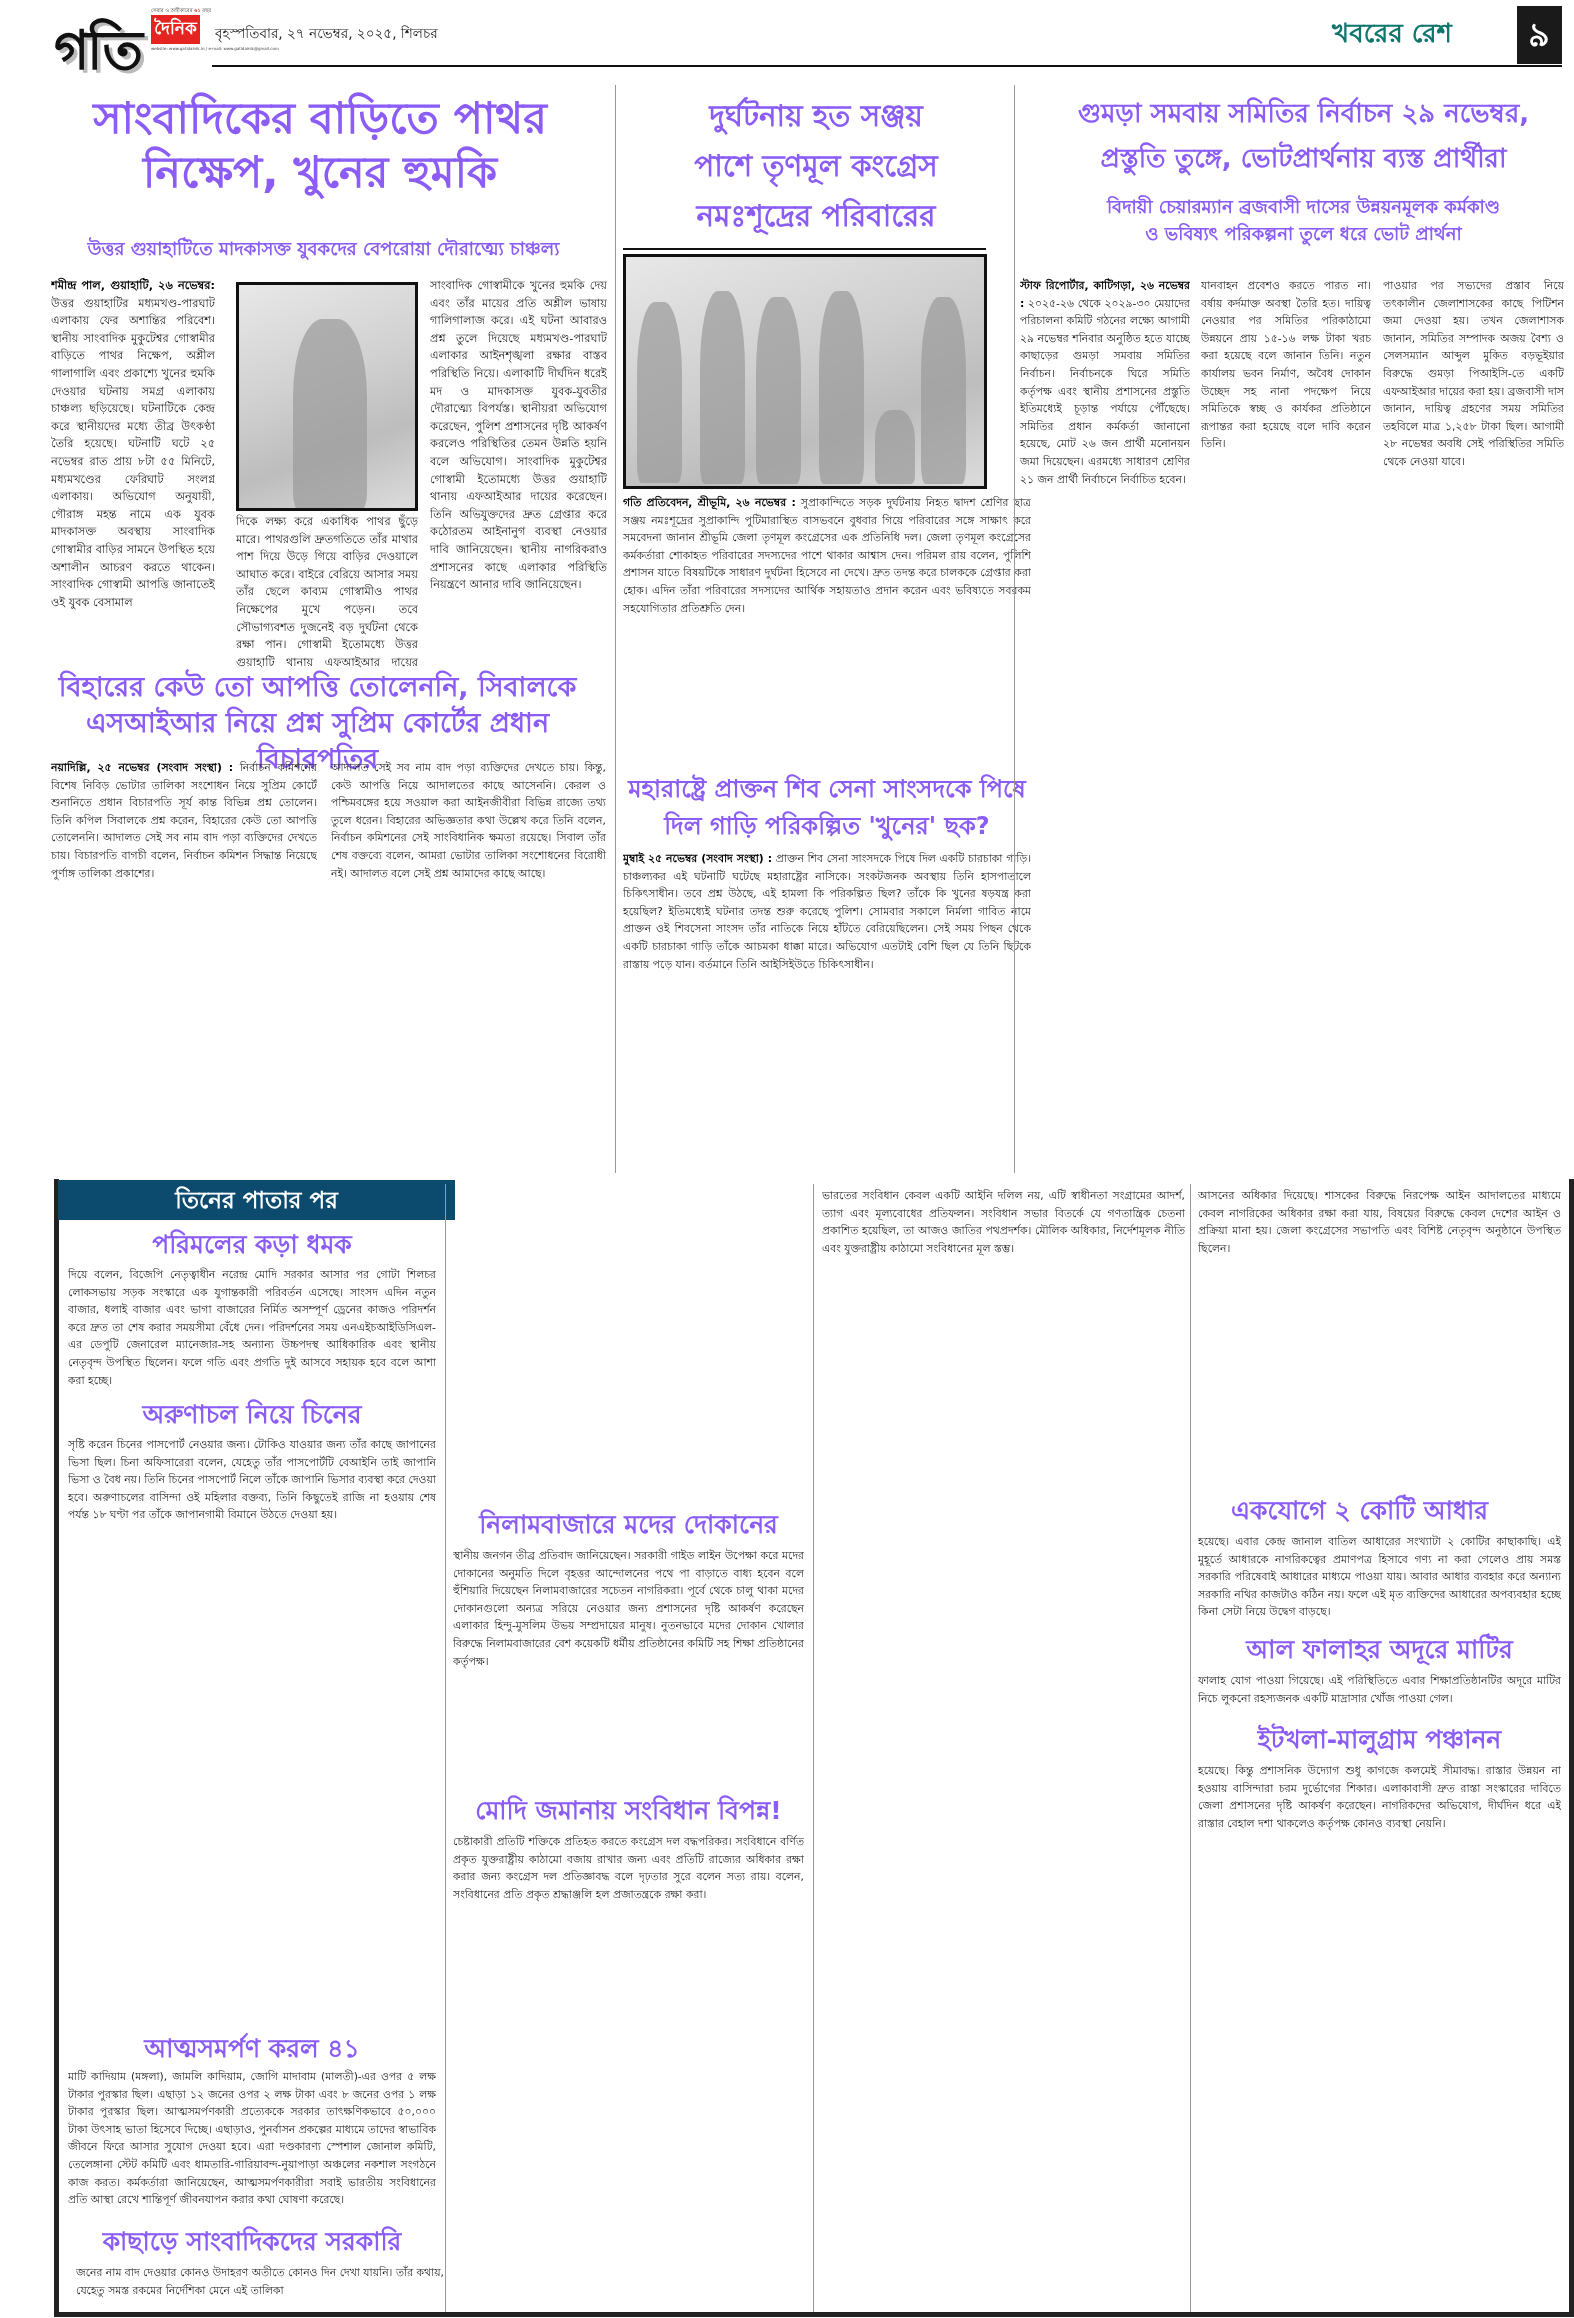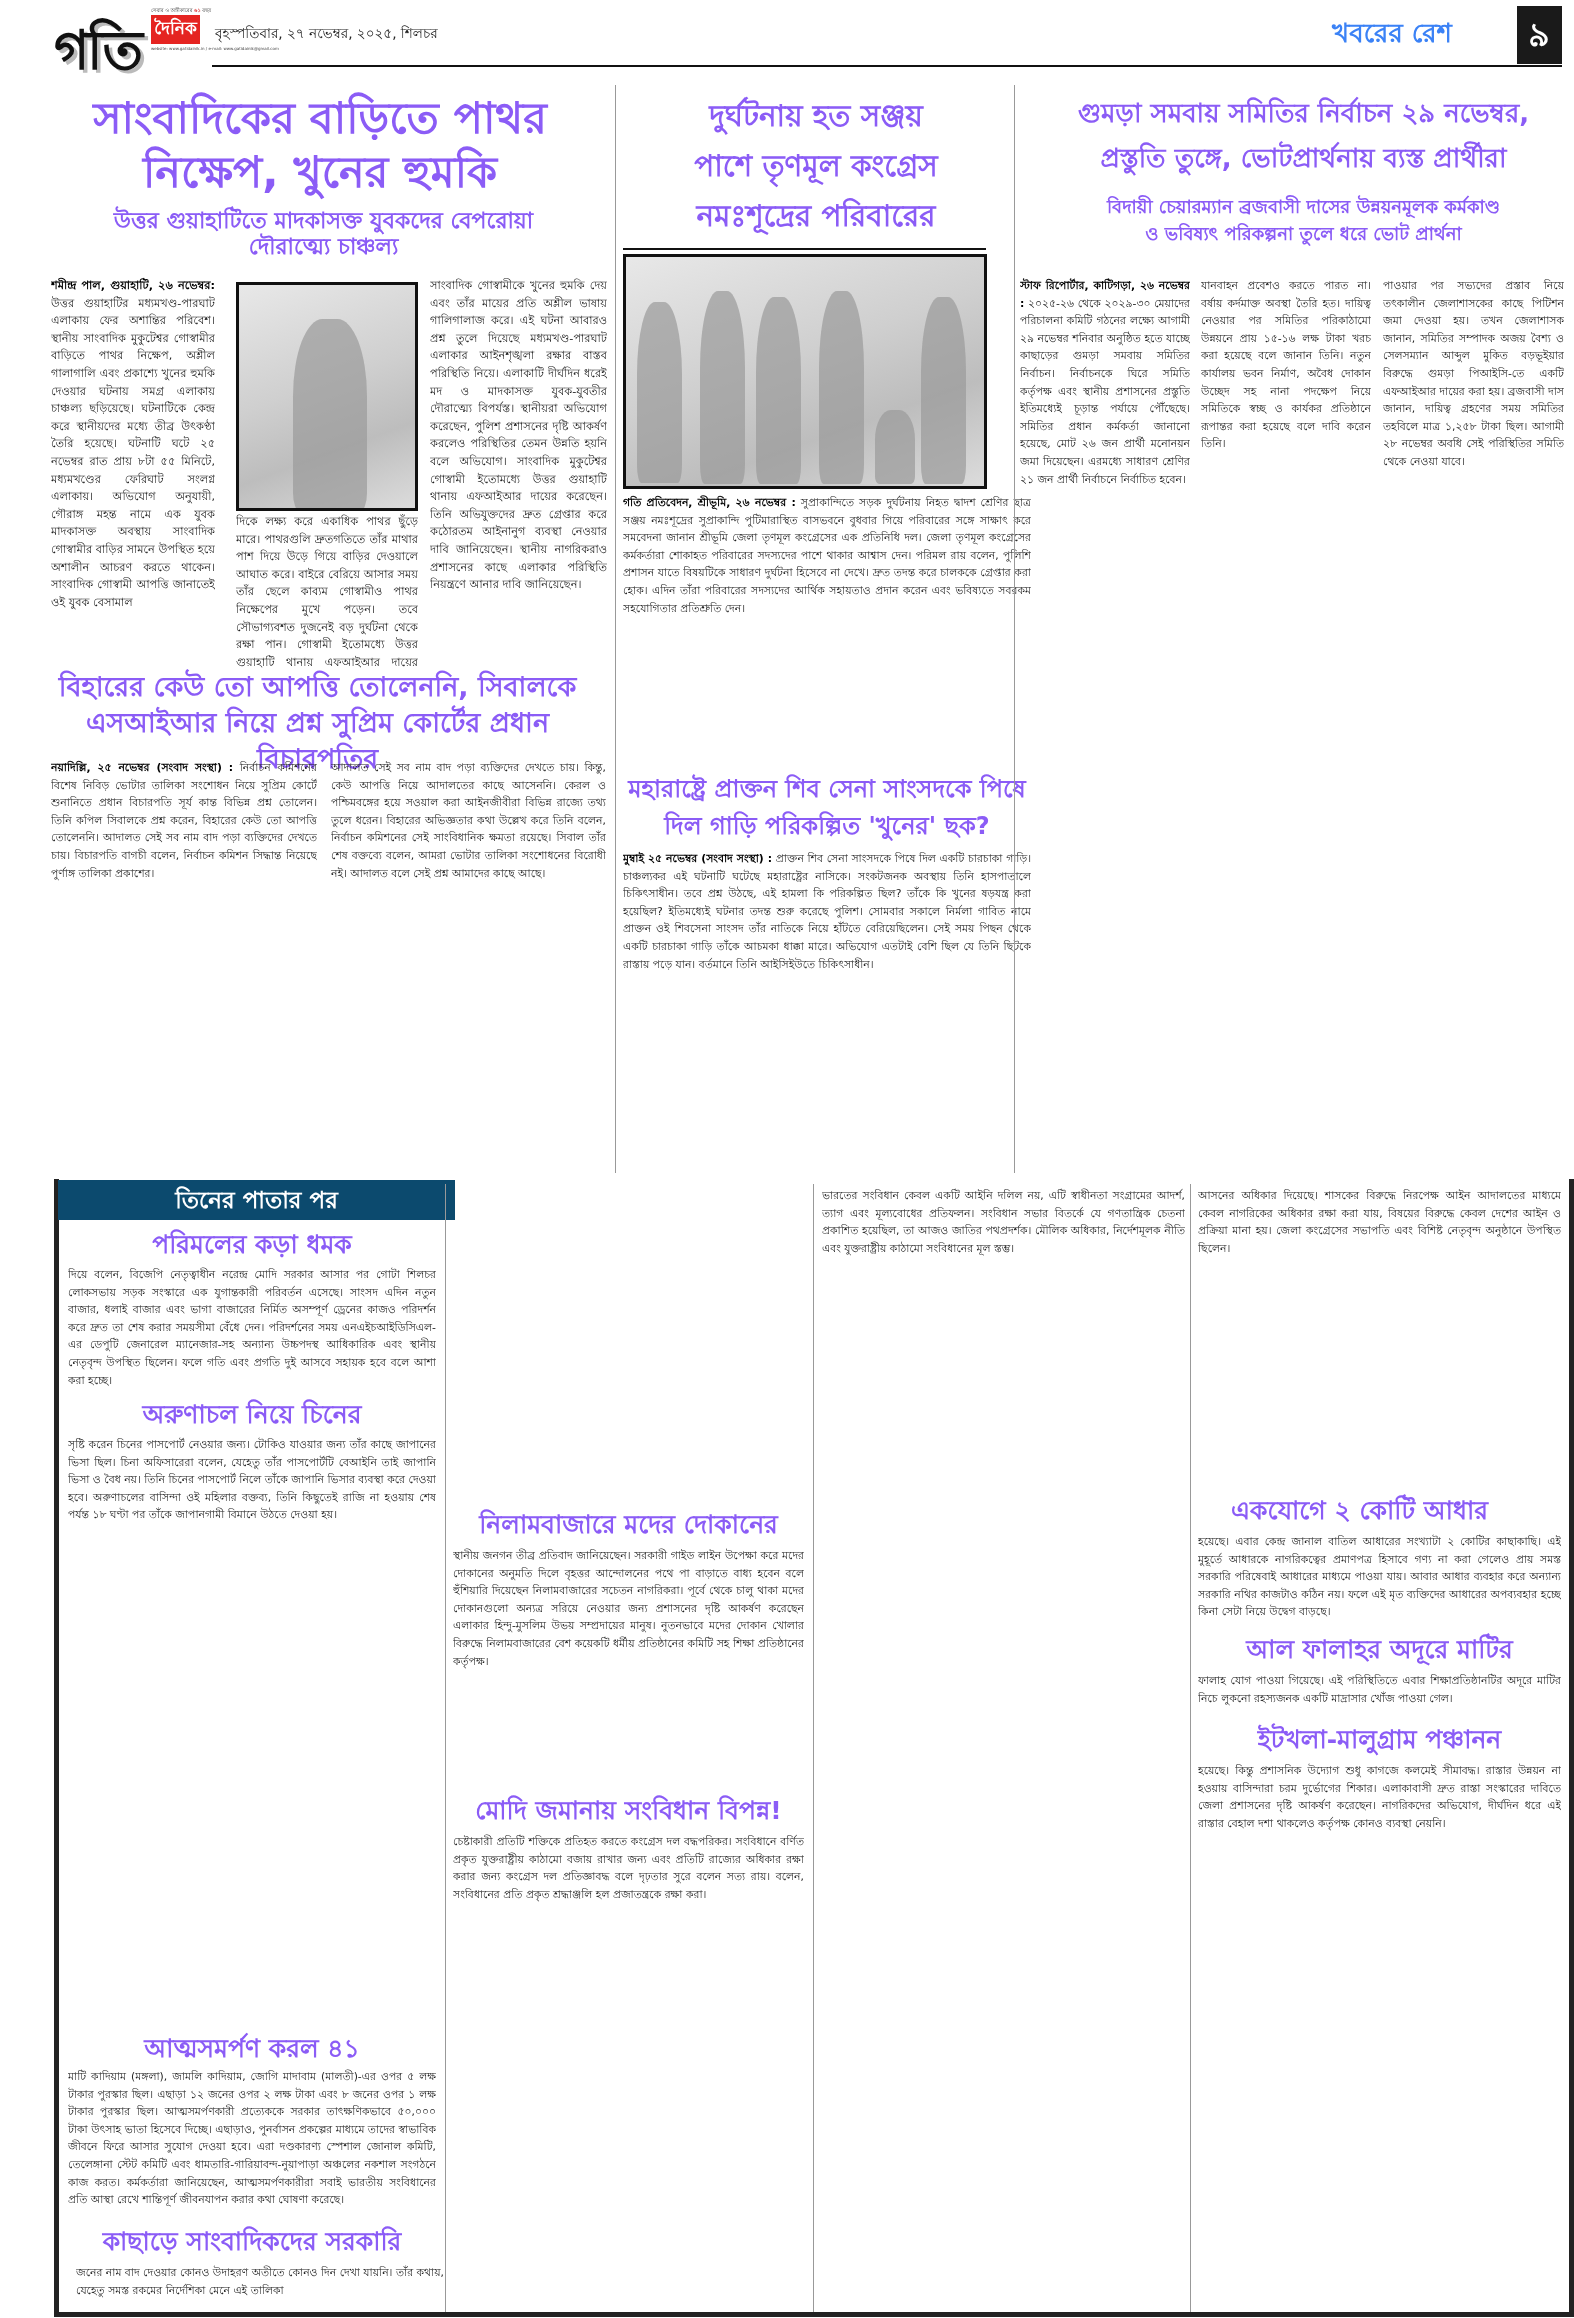--- a/index.html
+++ b/index.html
@@ -8,21 +8,21 @@
 
   
   .masthead { position: absolute; left: 0; top: 0; width: 1574px; height: 71px; }
   .logo { position: absolute; left: 54px; top: 19px; font-family: "DejaVu Serif", serif; font-weight: bold; font-size: 54px; line-height: 62px; color: #111; text-shadow: 3.4px 3.4px 0 #bbb; letter-spacing: -2.3px; }
   .logo-side { position: absolute; left: 151px; top: 6.8px; width: 51px; }
   .logo-tagline { font-size: 5.1px; line-height: 6.8px; color: #333; white-space: nowrap; }
   .logo-tagline b { color: #d62828; }
   .logo-dainik { margin-top: 1.1px; background: #e52421; color: #fff; font-weight: bold; font-size: 17px; line-height: 27px; text-align: center; width: 49px; height: 29.5px; }
   .logo-web { font-size: 4px; line-height: 5.7px; color: #444; white-space: nowrap; margin-top: 1.7px; }
   .dateline { position: absolute; left: 215px; top: 23px; font-size: 13.6px; color: #222; }
-  .section-name { position: absolute; right: 122px; top: 12.5px; font-size: 26px; font-weight: bold; color: #3b82f6; }
+  .section-name { position: absolute; right: 122px; top: 12.5px; font-size: 26px; font-weight: bold; color: #0f766e; }
   .page-num { position: absolute; right: 12.5px; top: 5.7px; width: 45px; height: 58px; background: #1a1a1a; color: #fff; font-size: 33px; font-weight: bold; text-align: center; line-height: 58px; }
   .mast-rule { position: absolute; left: 212px; right: 12.5px; top: 65px; height: 2.3px; background: #111; }
 
   
   .abs { position: absolute; }
   .hl { font-weight: bold; text-align: center; color: #8b5cf6; line-height: 1.18; }
   .body { font-size: 11.3px; line-height: 17.6px; text-align: justify; color: #222; }
   .body b { color: #000; }
   .col-rule { position: absolute; width: 0.6px; background: #999; }
   .photo { position: absolute; border: 3.4px solid #111; background: linear-gradient(160deg,#e8e8e8,#cfcfcf 45%,#bdbdbd 70%,#dcdcdc); overflow: hidden; }
@@ -50,21 +50,21 @@
   <div class="dateline">বৃহস্পতিবার, ২৭ নভেম্বর, ২০২৫, শিলচর</div>
   <div class="section-name">খবরের রেশ</div>
   <div class="page-num">৯</div>
   <div class="mast-rule"></div>
 </div>
 
 <div class="abs hl" style="left:34px;top:91px;width:572px;font-size:43px;line-height:54px;">
   <div>সাংবাদিকের বাড়িতে পাথর</div>
   <div>নিক্ষেপ, খুনের হুমকি</div>
 </div>
-<div class="abs hl" style="left:74px;top:208px;width:499px;font-size:22px;">উত্তর গুয়াহাটিতে মাদকাসক্ত যুবকদের বেপরোয়া দৌরাত্ম্যে চাঞ্চল্য</div>
+<div class="abs hl" style="left:74px;top:238px;width:499px;font-size:18px;">উত্তর গুয়াহাটিতে মাদকাসক্ত যুবকদের বেপরোয়া দৌরাত্ম্যে চাঞ্চল্য</div>
 
 <div class="abs body" style="left:51px;top:277px;width:164px;height:397px;overflow:hidden;">
   <b>শমীন্দ্র পাল, গুয়াহাটি, ২৬ নভেম্বর:</b>
   <span>উত্তর গুয়াহাটির মধ্যমখণ্ড-পারঘাট এলাকায় ফের অশান্তির পরিবেশ। স্থানীয় সাংবাদিক মুকুটেশ্বর গোস্বামীর বাড়িতে পাথর নিক্ষেপ, অশ্লীল গালাগালি এবং প্রকাশ্যে খুনের হুমকি দেওয়ার ঘটনায় সমগ্র এলাকায় চাঞ্চল্য ছড়িয়েছে। ঘটনাটিকে কেন্দ্র করে স্থানীয়দের মধ্যে তীব্র উৎকণ্ঠা তৈরি হয়েছে। ঘটনাটি ঘটে ২৫ নভেম্বর রাত প্রায় ৮টা ৫৫ মিনিটে, মধ্যমখণ্ডের ফেরিঘাট সংলগ্ন এলাকায়। অভিযোগ অনুযায়ী, গৌরাঙ্গ মহন্ত নামে এক যুবক মাদকাসক্ত অবস্থায় সাংবাদিক গোস্বামীর বাড়ির সামনে উপস্থিত হয়ে অশালীন আচরণ করতে থাকেন। সাংবাদিক গোস্বামী আপত্তি জানাতেই ওই যুবক বেসামাল</span>
 </div>
 <div class="photo" style="left:236px;top:282px;width:182px;height:229px;">
   <div class="fig" style="left:54px;top:34px;width:74px;height:193px;"></div>
 </div>
 <div class="abs body" style="left:236px;top:513px;width:182px;height:159px;overflow:hidden;">দিকে লক্ষ্য করে একাধিক পাথর ছুঁড়ে মারে। পাথরগুলি দ্রুতগতিতে তাঁর মাথার পাশ দিয়ে উড়ে গিয়ে বাড়ির দেওয়ালে আঘাত করে। বাইরে বেরিয়ে আসার সময় তাঁর ছেলে কাব্যম গোস্বামীও পাথর নিক্ষেপের মুখে পড়েন। তবে সৌভাগ্যবশত দুজনেই বড় দুর্ঘটনা থেকে রক্ষা পান। গোস্বামী ইতোমধ্যে উত্তর গুয়াহাটি থানায় এফআইআর দায়ের করেছেন। তিনি অভিযুক্তদের দ্রুত গ্রেপ্তার করে কঠোরতম আইনানুগ ব্যবস্থা নেওয়ার দাবি জানিয়েছেন। স্থানীয় নাগরিকরাও এই ঘটনায় উদ্বেগ প্রকাশ করেছেন।</div>
 <div class="abs body" style="left:430px;top:277px;width:177px;height:397px;overflow:hidden;">সাংবাদিক গোস্বামীকে খুনের হুমকি দেয় এবং তাঁর মায়ের প্রতি অশ্লীল ভাষায় গালিগালাজ করে। এই ঘটনা আবারও প্রশ্ন তুলে দিয়েছে মধ্যমখণ্ড-পারঘাট এলাকার আইনশৃঙ্খলা রক্ষার বাস্তব পরিস্থিতি নিয়ে। এলাকাটি দীর্ঘদিন ধরেই মদ ও মাদকাসক্ত যুবক-যুবতীর দৌরাত্ম্যে বিপর্যস্ত। স্থানীয়রা অভিযোগ করেছেন, পুলিশ প্রশাসনের দৃষ্টি আকর্ষণ করলেও পরিস্থিতির তেমন উন্নতি হয়নি বলে অভিযোগ। সাংবাদিক মুকুটেশ্বর গোস্বামী ইতোমধ্যে উত্তর গুয়াহাটি থানায় এফআইআর দায়ের করেছেন। তিনি অভিযুক্তদের দ্রুত গ্রেপ্তার করে কঠোরতম আইনানুগ ব্যবস্থা নেওয়ার দাবি জানিয়েছেন। স্থানীয় নাগরিকরাও প্রশাসনের কাছে এলাকার পরিস্থিতি নিয়ন্ত্রণে আনার দাবি জানিয়েছেন।</div>

